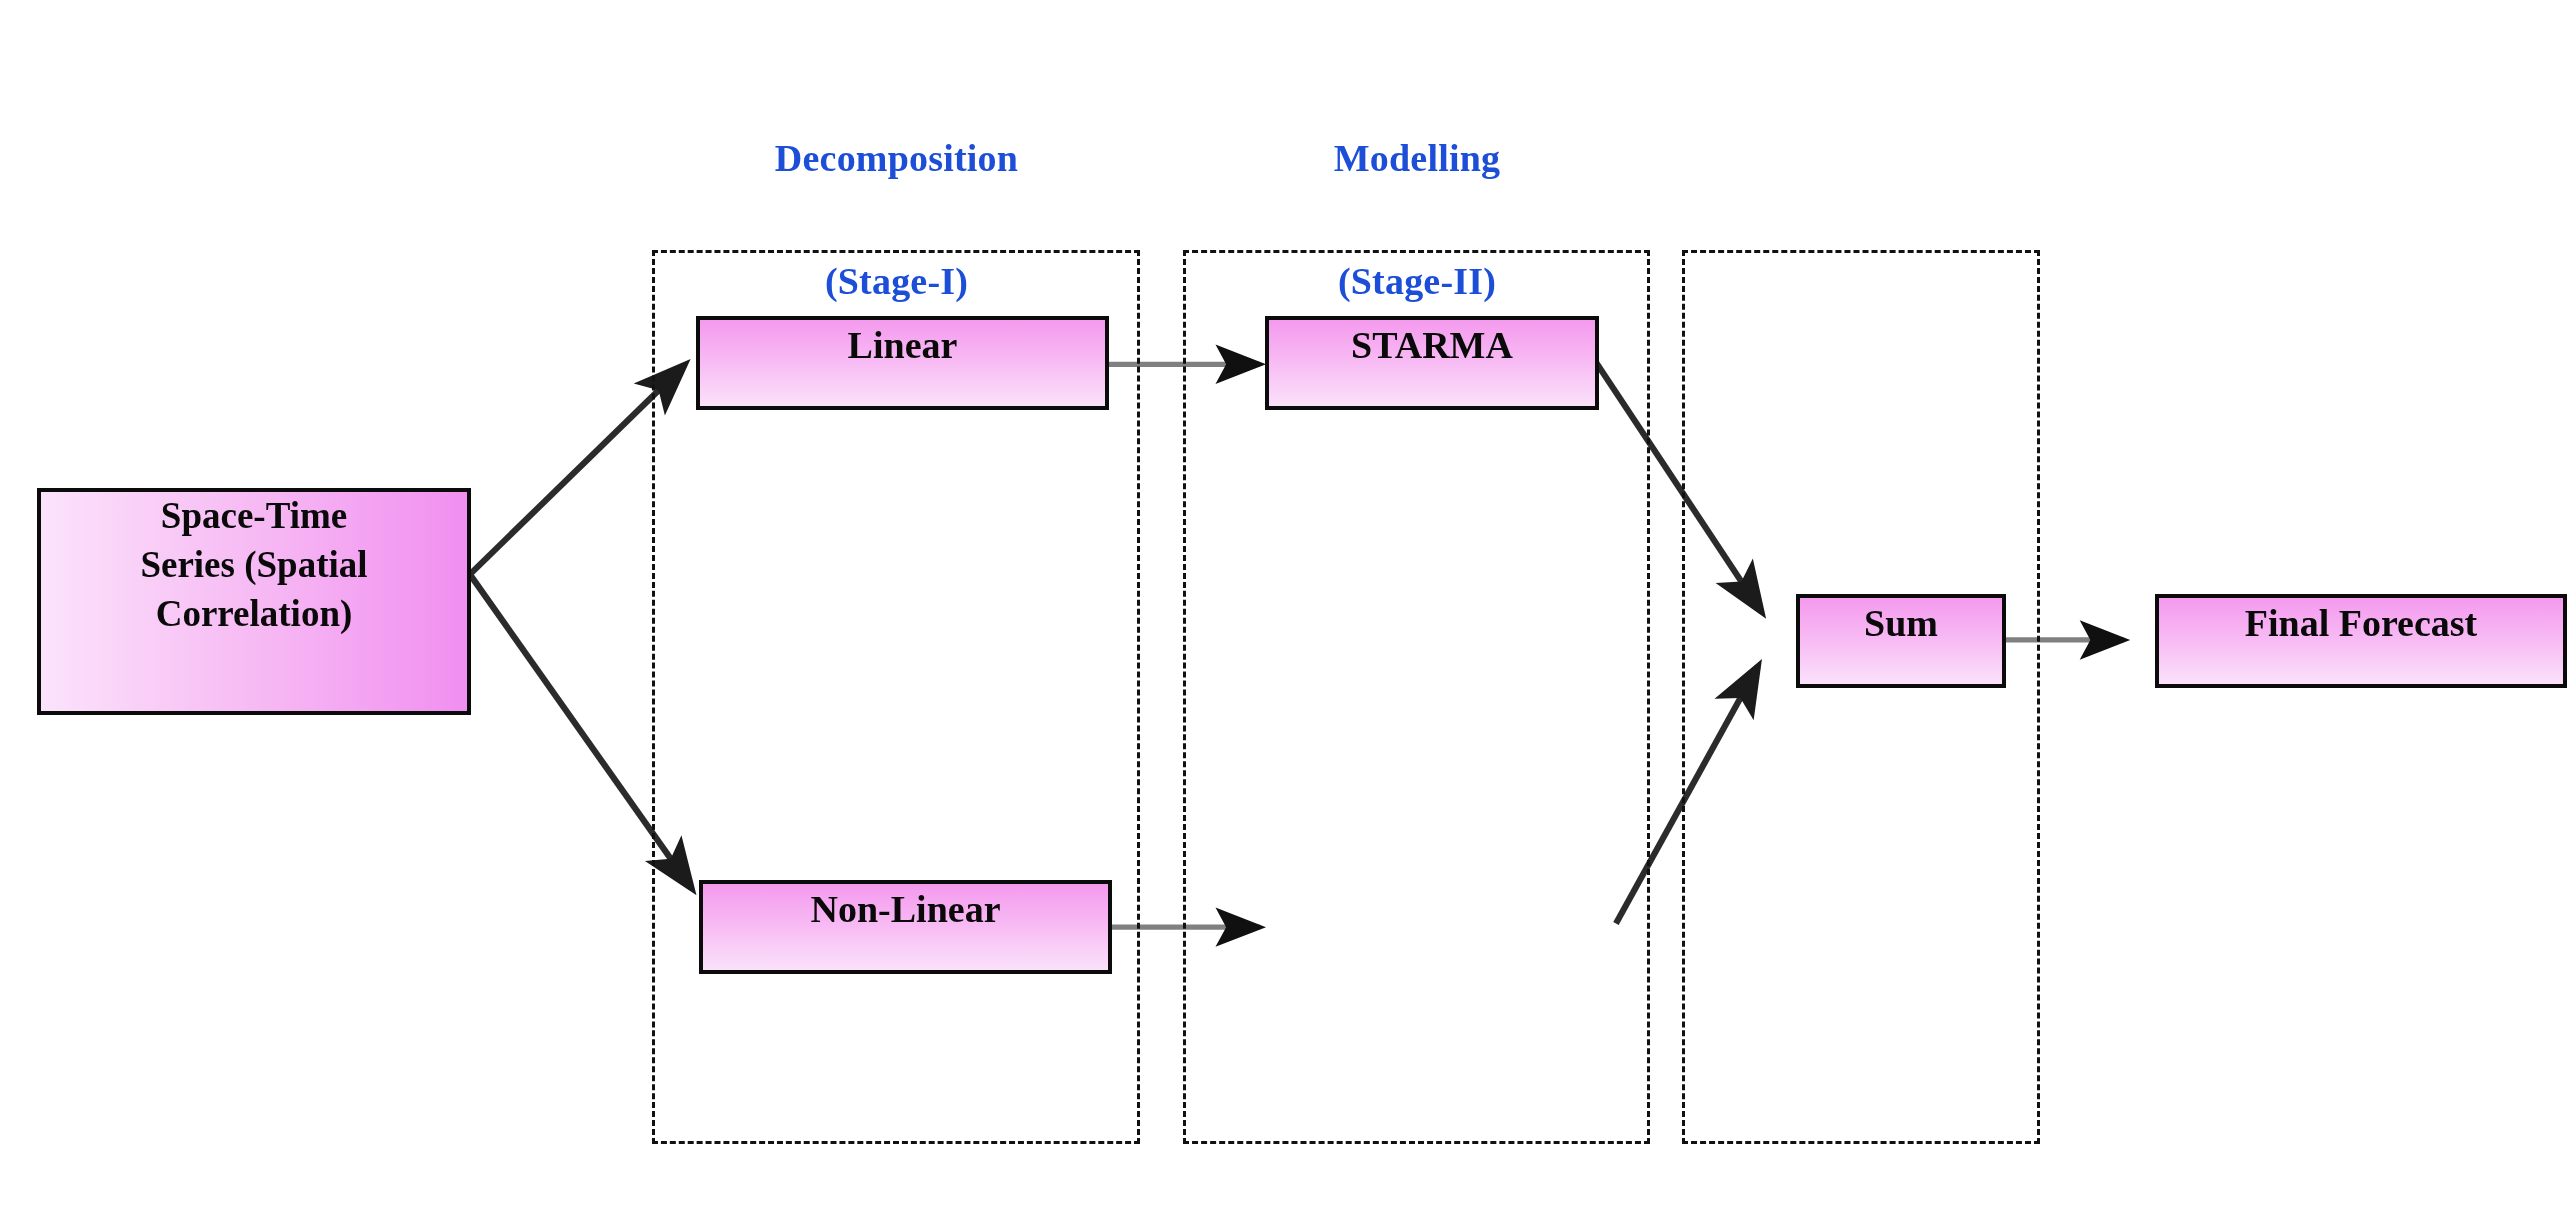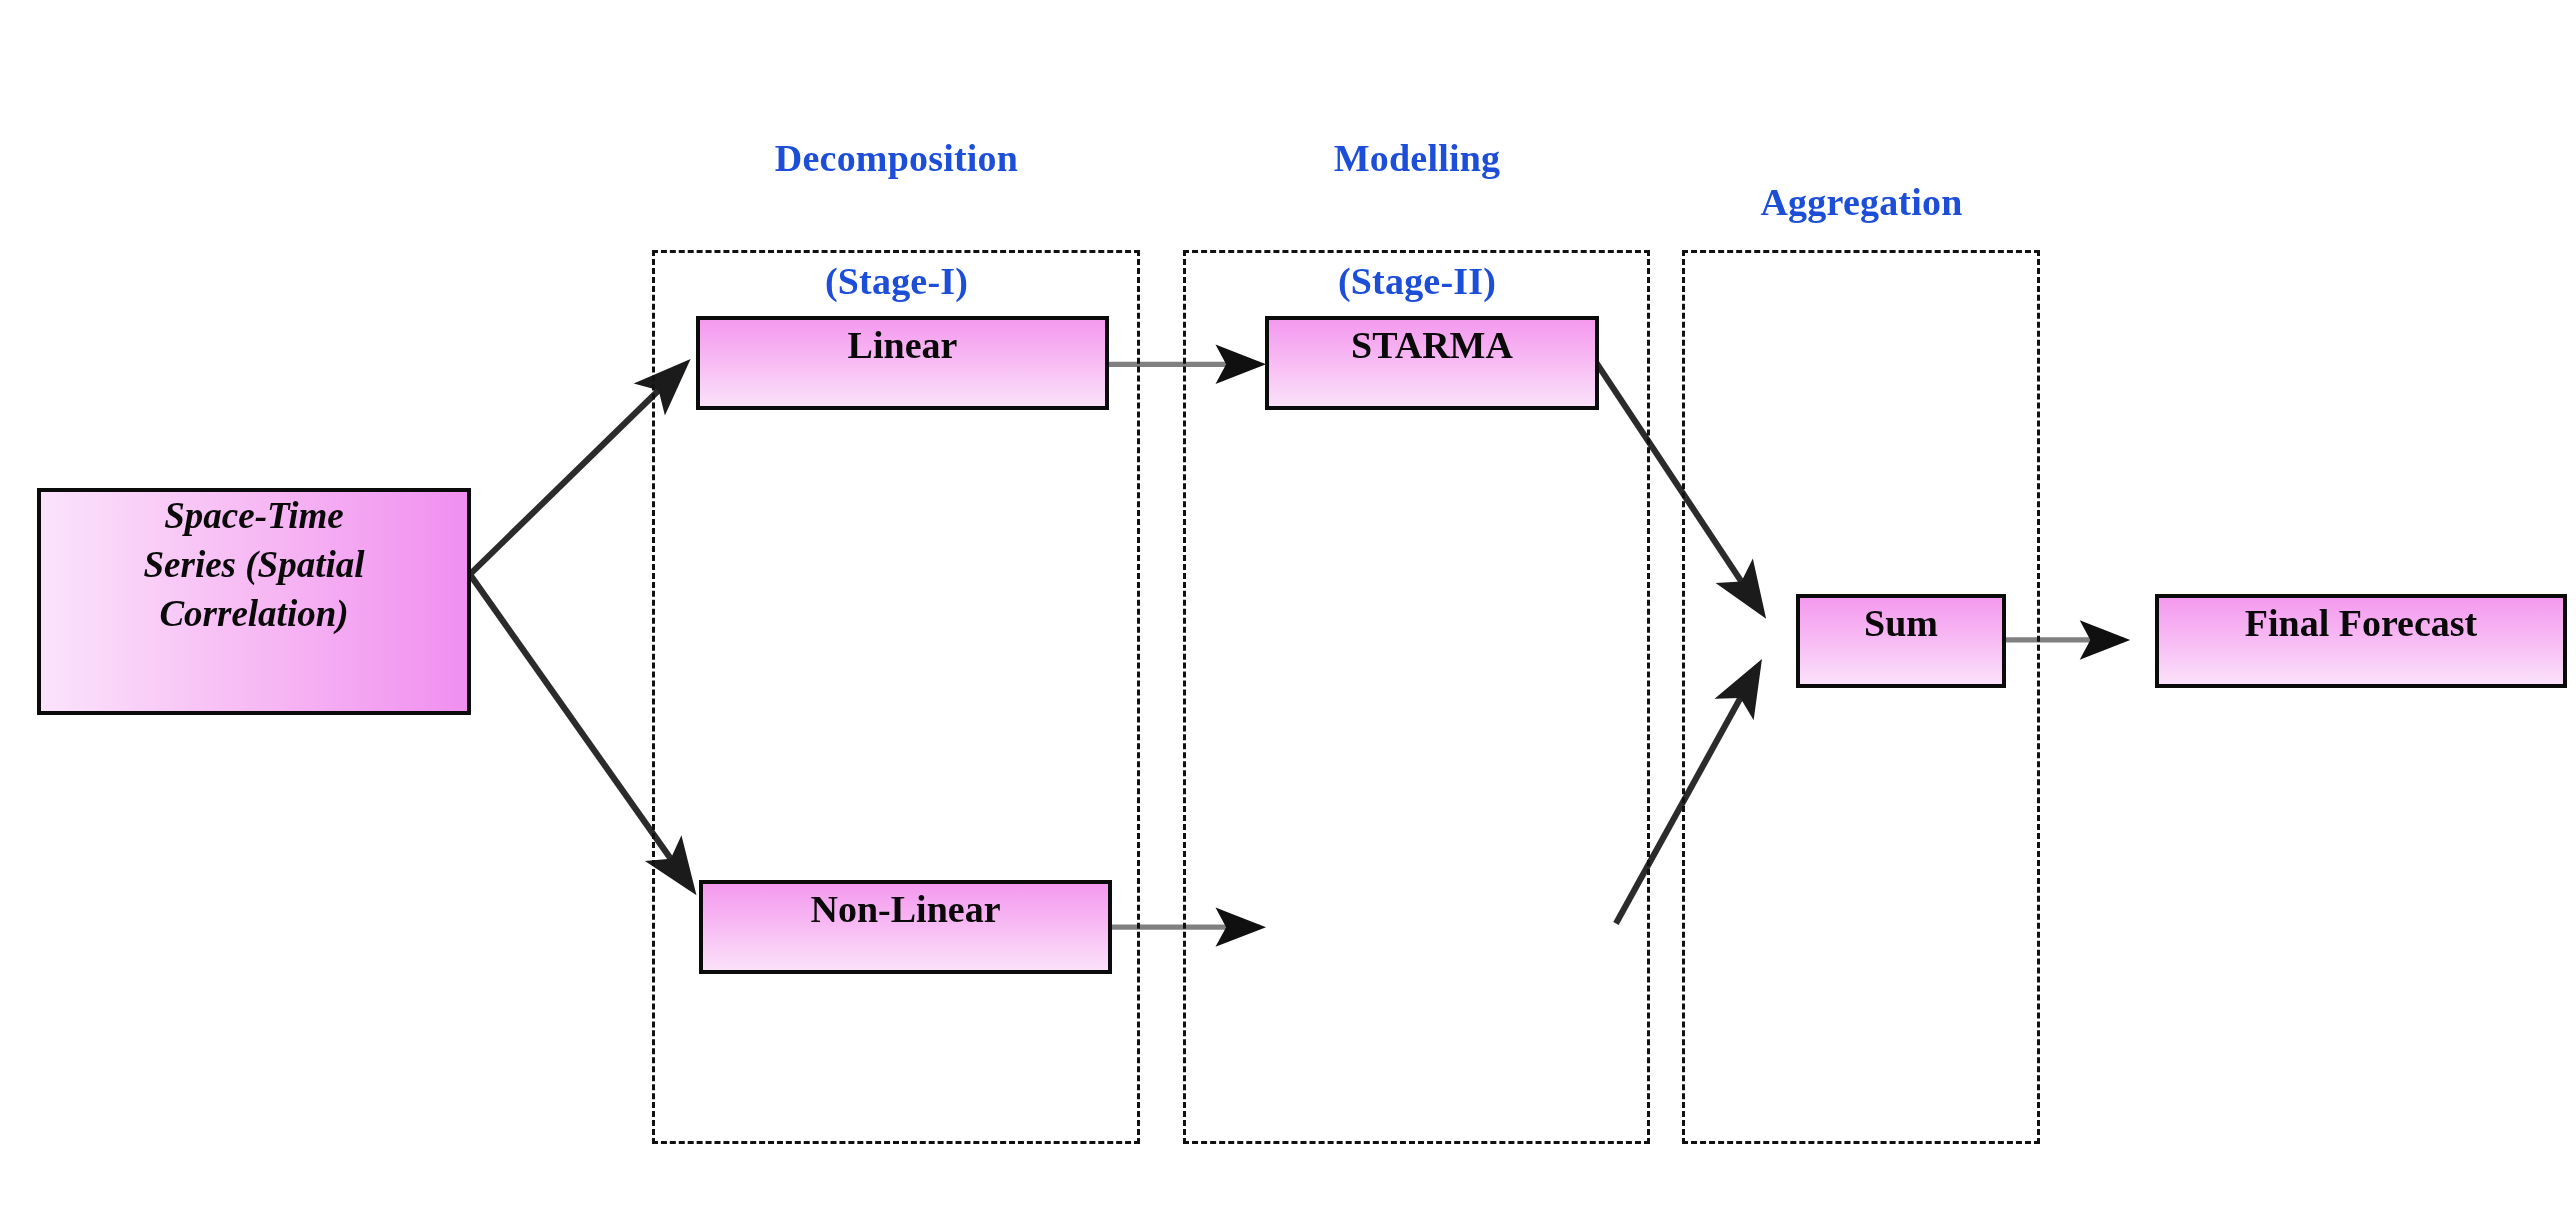--- a/index.html
+++ b/index.html
@@ -55,21 +55,20 @@
     justify-content: center;
     text-align: center;
     font-weight: bold;
     color: #0a0a0a;
     line-height: 1.32;
     background: linear-gradient(to bottom, #f49aee 0%, #f7b6f3 42%, #fbe1fa 100%);
     white-space: pre-line;
   }
   .node.horizontal-fill {
     background: linear-gradient(to right, #fbe3fb 0%, #f6b6f3 55%, #f08ff0 100%);
-    font-style: italic;
   }
 </style>
 </head>
 <body>
 
 <div id="canvas">
 
   <svg id="edges" viewBox="0 0 2906 1364" xmlns="http://www.w3.org/2000/svg">
     <defs>
       <marker id="ah-dark" markerWidth="12" markerHeight="12" refX="8.2" refY="4" orient="auto" markerUnits="strokeWidth">
@@ -118,23 +117,20 @@
   <div class="section-head" style="left:697px; top:80px; width:399px; font-size:38px;">
     <div>Decomposition</div>
     <div style="margin-top:17.7px;">(Stage-I)</div>
   </div>
 
   <div class="section-head" style="left:1222px; top:80px; width:390px; font-size:38px;">
     <div>Modelling</div>
     <div style="margin-top:17.7px;">(Stage-II)</div>
   </div>
 
-  <div class="section-head" style="left:1684px; top:124px; width:355px; font-size:38px;">
-    <div>Aggregation</div>
-  </div>
 
   <div class="node horizontal-fill" style="left:37px; top:488px; width:434px; height:227px; font-size:37px;">
     <span>Space-Time
 Series (Spatial
 Correlation)</span>
   </div>
 
   <div class="node" style="left:696px; top:316px; width:413px; height:94px; font-size:38px;">
     <span>Linear</span>
   </div>

